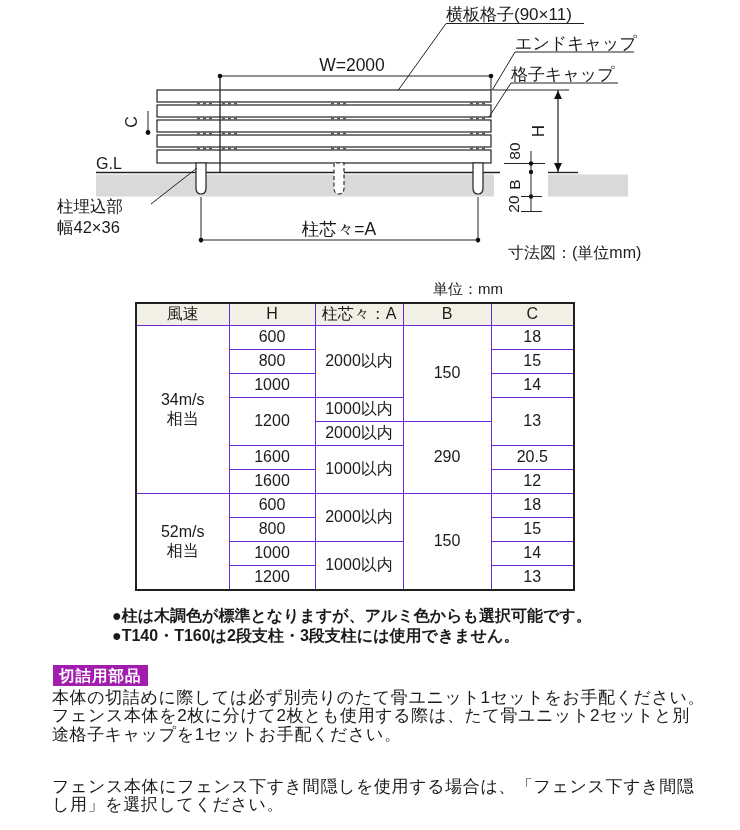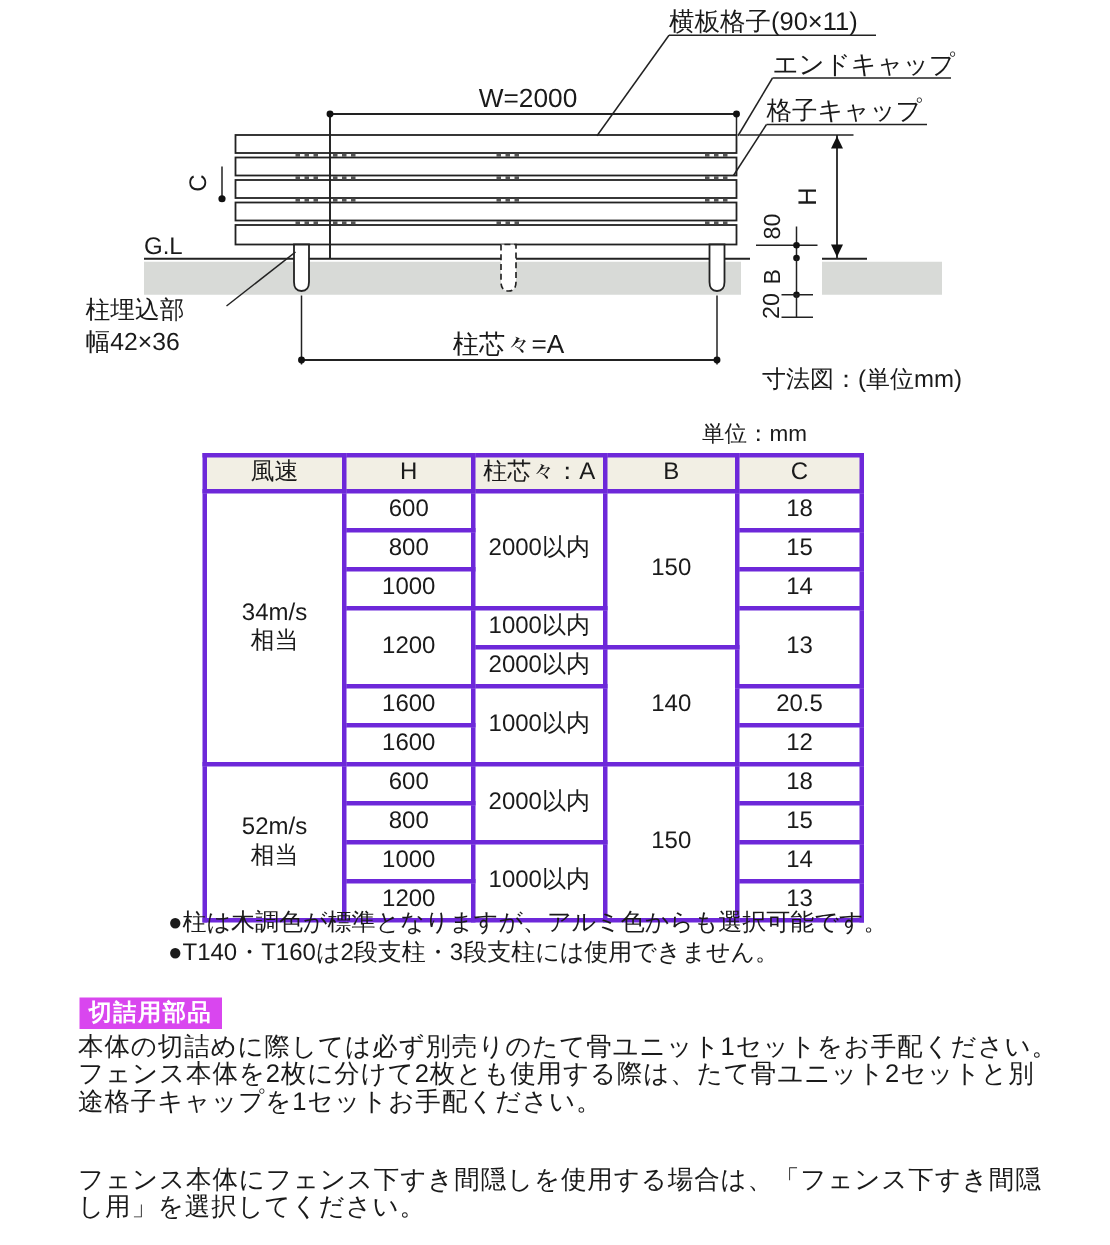--- a/index.html
+++ b/index.html
@@ -7,32 +7,32 @@
     position:relative;width:740px;height:830px;background:#ffffff;overflow:hidden;
     font-family:"Liberation Sans",sans-serif;color:#1a1a1a;
   }
   .abs{position:absolute;}
   
   #spec-table{
     border-collapse:collapse;table-layout:fixed;
     border:2px solid #1f1f1f;
   }
   #spec-table td,#spec-table th{
-    border:3px solid #6d28d9;
+    border:1px solid #6d28d9;
     text-align:center;vertical-align:middle;
     font-size:16px;font-weight:normal;padding:0;line-height:1.15;
     background:#fff;
   }
   #spec-table th{background:#f2efe4;height:21px;}
   #spec-table td{height:23px;margin-top:12px;}
-  .unit-note{font-size:15px;text-align:center;}
+  .unit-note{font-size:15px;text-align:left;}
   
   .note-line{font-size:16px;line-height:20px;white-space:nowrap;}
   .sec-head{
-    display:inline-block;background:#d946ef;color:#fff;
+    display:inline-block;background:#a21caf;color:#fff;
     font-size:15.5px;font-weight:bold;line-height:19px;
     padding:1px 6px;letter-spacing:1px;white-space:nowrap;
   }
   .para{font-size:17px;line-height:18.3px;letter-spacing:0.6px;width:690px;}
   .para div{white-space:nowrap;}
   
   .dline{stroke:#222;stroke-width:1.2;fill:none;}
   .thin{stroke:#222;stroke-width:1;fill:none;}
   svg text{fill:#1a1a1a;font-family:"Liberation Sans",sans-serif;}
 </style>
@@ -202,21 +202,21 @@
       <td>1000</td>
       <td>14</td>
     </tr>
     <tr>
       <td rowspan="2">1200</td>
       <td>1000以内</td>
       <td rowspan="2">13</td>
     </tr>
     <tr>
       <td>2000以内</td>
-      <td rowspan="3">140</td>
+      <td rowspan="3">290</td>
     </tr>
     <tr>
       <td>1600</td>
       <td rowspan="2">1000以内</td>
       <td>20.5</td>
     </tr>
     <tr>
       <td>1600</td>
       <td>12</td>
     </tr>
@@ -239,21 +239,21 @@
       <td rowspan="2">1000以内</td>
       <td>14</td>
     </tr>
     <tr>
       <td>1200</td>
       <td>13</td>
     </tr>
   </tbody>
     </table>
 
-  <div class="abs" style="left:112px;top:606px;">
+  <div class="abs" style="left:112px;top:606px;font-weight:bold;">
     <div class="note-line">●柱は木調色が標準となりますが、アルミ色からも選択可能です。</div>
     <div class="note-line">●T140・T160は2段支柱・3段支柱には使用できません。</div>
   </div>
 
   <div class="abs" style="left:53px;top:665px;">
     <span class="sec-head">切詰用部品</span>
   </div>
   <div class="abs para" style="left:52px;top:689px;">
     <div>本体の切詰めに際しては必ず別売りのたて骨ユニット1セットをお手配ください。</div>
     <div>フェンス本体を2枚に分けて2枚とも使用する際は、たて骨ユニット2セットと別</div>

